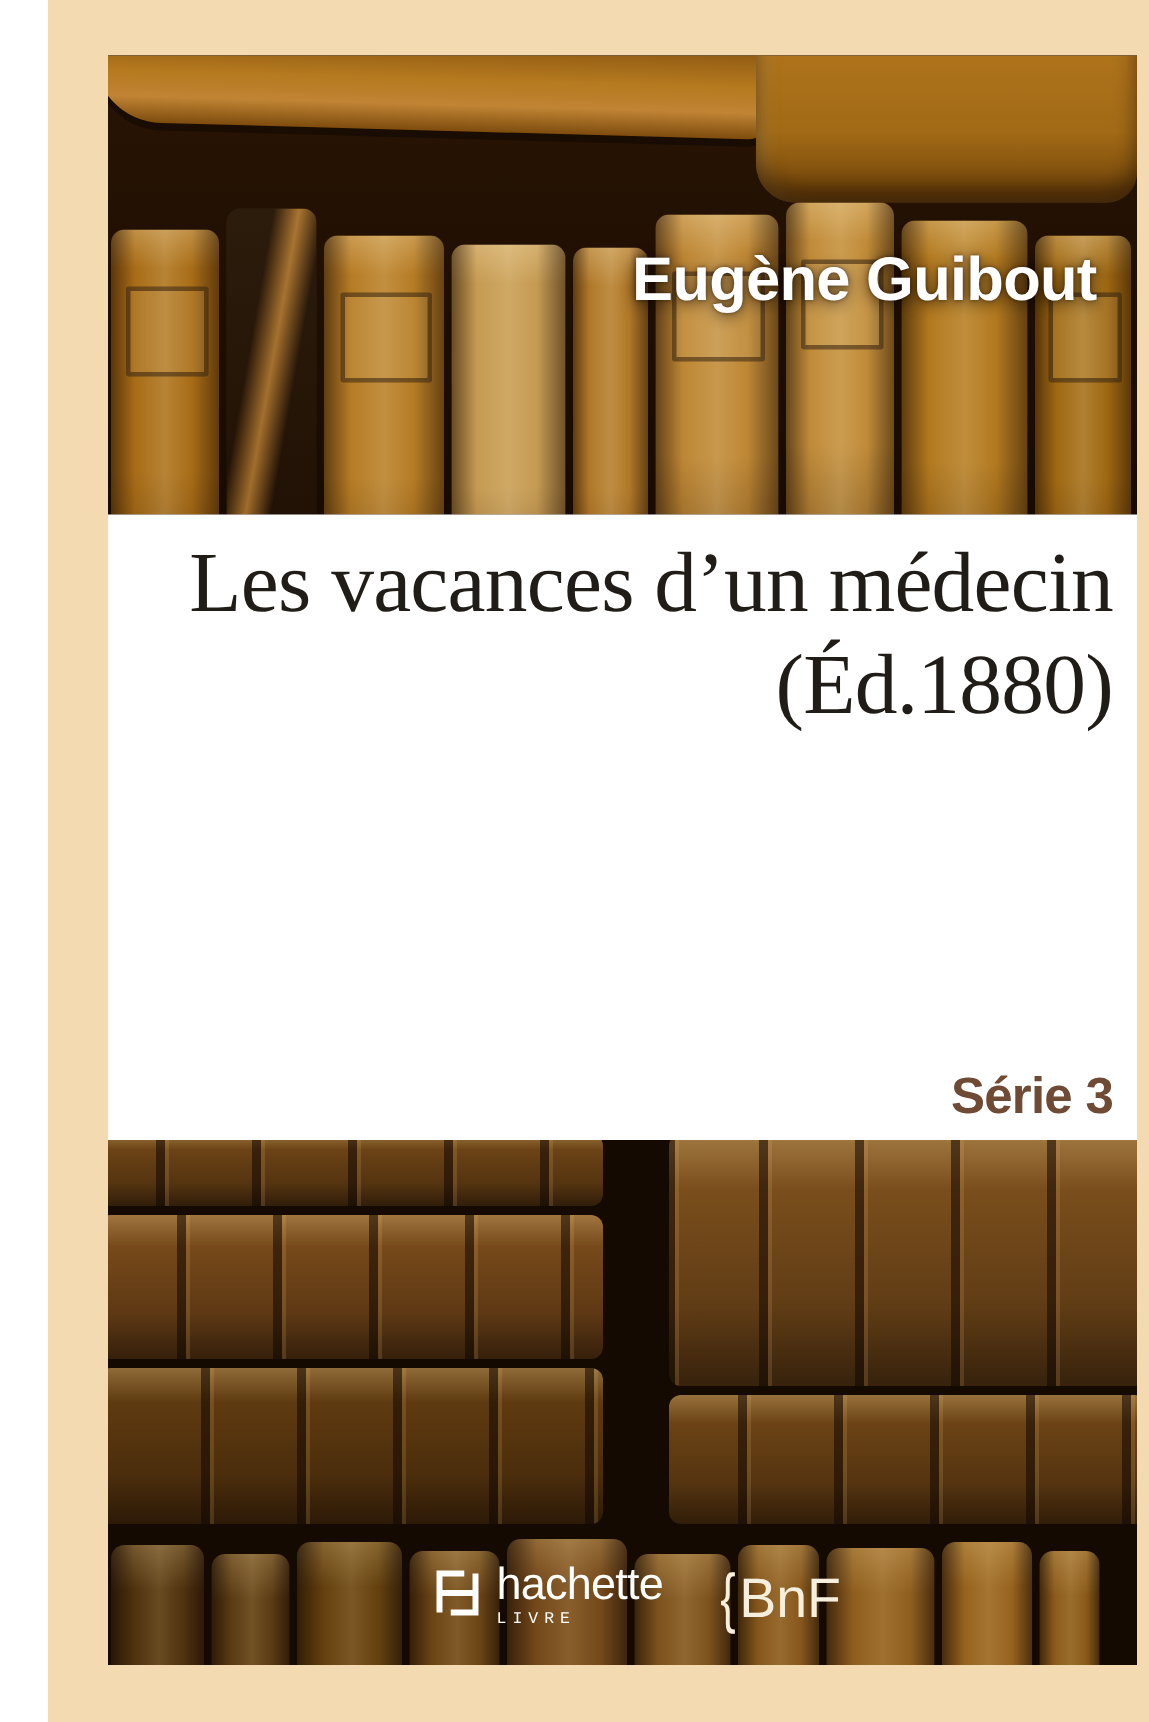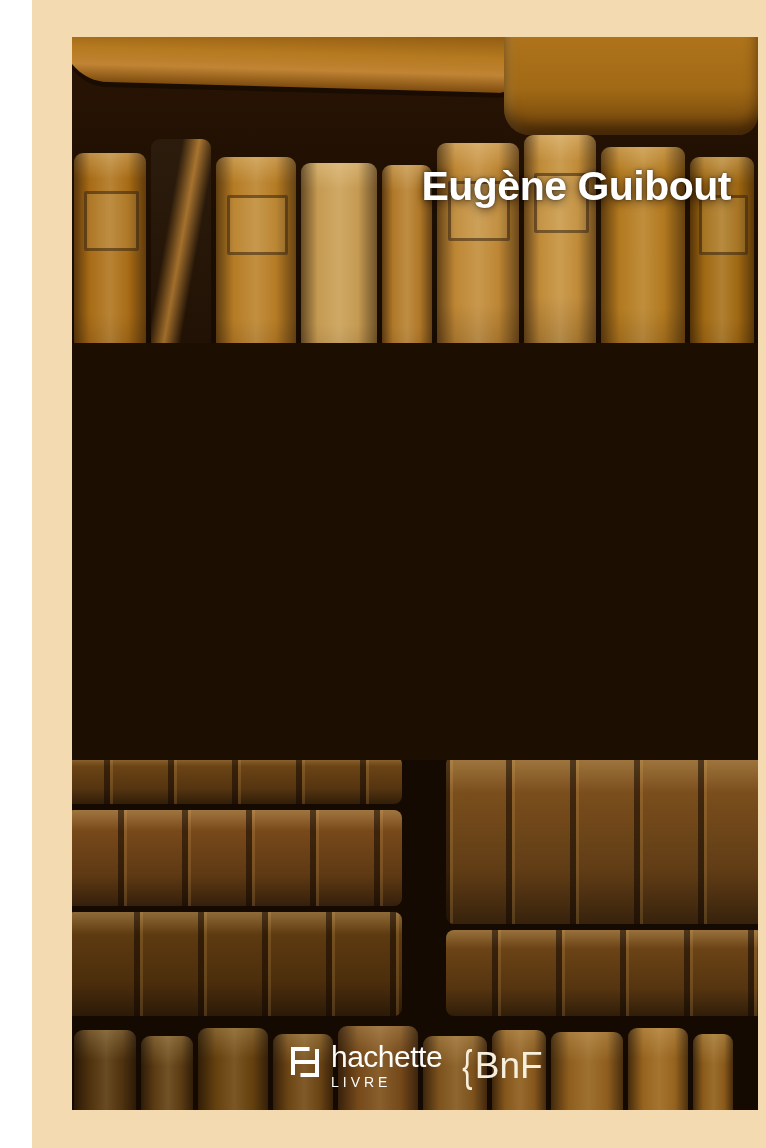--- a/index.html
+++ b/index.html
@@ -117,27 +117,27 @@
   .bspine:nth-child(5){width:80px;margin-top:4px;background-color:#75491a;}
   .bspine:nth-child(6){width:64px;margin-top:14px;background-color:#7d521d;}
   .bspine:nth-child(7){width:54px;margin-top:8px;background-color:#86571c;}
   .bspine:nth-child(8){width:72px;margin-top:10px;background-color:#8f5e1e;}
   .bspine:nth-child(9){width:60px;margin-top:6px;background-color:#96631e;}
   .bspine:nth-child(10){width:40px;margin-top:12px;background-color:#8a5a1a;}
 
   
   .logos{
     position:absolute;left:216px;top:282px;
-    display:flex;align-items:flex-start;gap:18px;color:#fdfdfb;
+    display:flex;align-items:flex-start;gap:36px;color:#fdfdfb;
   }
   .hachette{display:flex;gap:9px;align-items:flex-start;}
   .h-mark{width:34px;height:34px;margin-top:3px;}
   .h-text{display:flex;flex-direction:column;}
   .h-name{font-size:30px;font-weight:500;letter-spacing:-.5px;line-height:1;}
-  .h-sub{font-size:14px;font-weight:400;letter-spacing:4px;line-height:1;margin-top:3px;}
+  .h-sub{font-size:11px;font-weight:400;letter-spacing:4px;line-height:1;margin-top:3px;font-family:Liberation Mono, monospace;}
   .bnf{display:flex;align-items:center;margin-top:5px;color:#f7efdd;}
   .bnf-brace{font-size:44px;font-weight:400;line-height:.8;transform:scaleX(.7);display:inline-block;}
   .bnf-name{font-size:37px;font-weight:400;line-height:1;}
 </style>
 </head>
 <body>
 
 <div class="page">
   <div class="photo">
 
@@ -151,20 +151,27 @@
         <div class="spine"></div>
         <div class="spine"></div>
         <div class="spine"></div>
         <div class="spine"></div>
         <div class="spine"></div>
         <div class="spine"></div>
       </div>
       <div class="author">Eugène Guibout</div>
     </div>
 
+    <div class="band">
+      <div class="title-block">
+        <div>Les vacances d’un médecin</div>
+        <div>(Éd.1880)</div>
+      </div>
+      <div class="series">Série 3</div>
+    </div>
 
     <div class="bottom-books">
       <div class="pile pile-left">
         <div class="row"></div>
         <div class="row"></div>
         <div class="row"></div>
       </div>
       <div class="pile pile-right">
         <div class="row"></div>
         <div class="row"></div>

